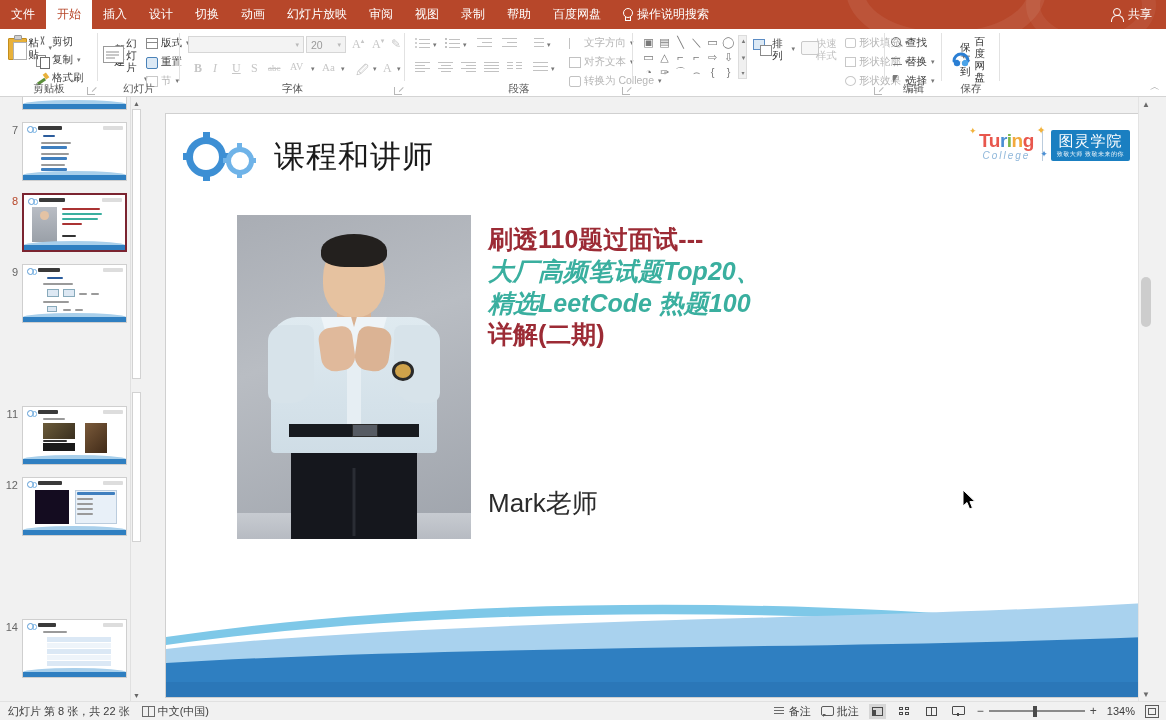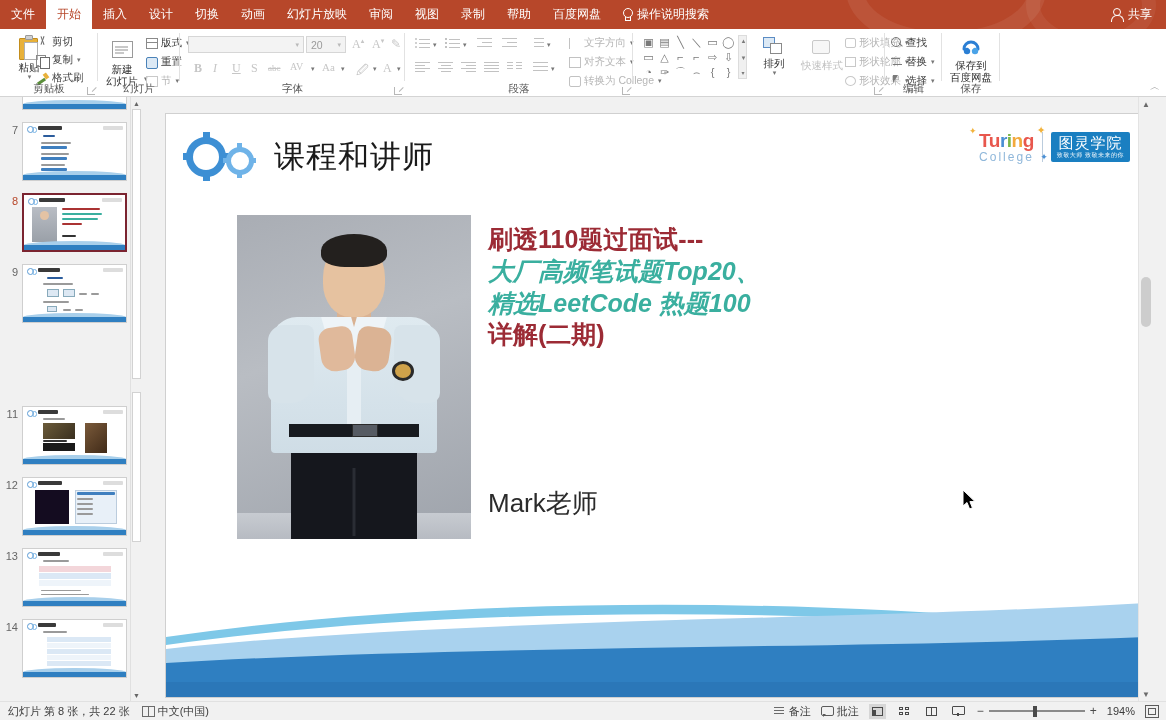--- a/index.html
+++ b/index.html
@@ -52,22 +52,22 @@
   .rgroup .glabel {
     position: absolute; bottom: 1px; width: 100%; text-align: center;
     font-size: 10.5px; color: #555; white-space: nowrap;
   }
   .rgroup .gsep { position:absolute; right:0; top:4px; bottom:16px; width:1px; background:#e2e2e2;}
   .dlg { position:absolute; bottom:2px; right:3px; width:8px;height:8px;
          border-left:1px solid #9a9a9a;border-bottom:1px solid #9a9a9a; opacity:.7;}
   .dlg::after{content:"";position:absolute;right:-1px;top:0;width:6px;height:1px;background:#9a9a9a;transform:rotate(-45deg);transform-origin:right top;}
 
   .btn-lg {
-    position: absolute; display: flex; flex-direction: column; align-items: center;
-    font-size: 10.5px; color: #333; width: 46px; text-align:right; line-height: 1.15;
+    position: absolute; display: flex; flex-direction: row; align-items: center;
+    font-size: 10.5px; color: #333; width: 46px; text-align:left; line-height: 1.15;
   }
   .btn-sm {
     position: absolute; display: flex; align-items: center; gap: 3px;
     font-size: 10.5px; color: #3b3b3b; white-space: nowrap;
   }
   .btn-sm.dim { color: #b6b6b6; }
   .caret { font-size: 7px; color:#777; margin-left:1px; }
 
   
   .g { display:inline-block; position:relative; }
@@ -197,21 +197,21 @@
   .gear{position:absolute;border-radius:50%;}
   .gear.big{left:0;top:5px;width:40px;height:40px;border:7px solid #3d8fd4;}
   .gear.small{left:40px;top:15px;width:28px;height:28px;border:5px solid #6fb3e8;}
   .tooth{position:absolute;background:#3d8fd4;}
   .tooth.s{background:#6fb3e8;}
   .slide-title{font-size:31px;color:#1a1a1a;font-weight:400;letter-spacing:1px;}
 
   .brand{position:absolute;right:16px;top:16px;display:flex;align-items:center;gap:8px;}
   .brand-left{position:relative;text-align:center;}
   .brand-turing{font-size:19px;font-weight:bold;letter-spacing:-.5px;}
-  .brand-college{font-size:12px;color:#8fb7da;letter-spacing:2px;margin-top:-2px;}
+  .brand-college{font-size:10px;color:#8fb7da;letter-spacing:2px;margin-top:-2px;font-style:italic;}
   .brand-div{width:1px;height:30px;background:#bcd;}
   .brand-box{background:#1a7fc1;color:#fff;padding:3px 6px 2px;border-radius:2px;text-align:center;}
   .brand-cn{font-size:15px;letter-spacing:1px;line-height:1.1;}
   .brand-sub{font-size:6px;letter-spacing:.5px;opacity:.95;}
   .star{position:absolute;color:#f2b33c;font-size:9px;}
 
   .photo{
     position:absolute;left:71px;top:101px;width:234px;height:324px;
     background:linear-gradient(160deg,#a9adb4 0%,#b9bdc3 40%,#9ea3ab 100%);
     overflow:hidden;
@@ -720,38 +720,20 @@
           <div class="tline" style="left:54px;top:25px;width:16px;height:1.5px;"></div>
           <div class="tline" style="left:54px;top:30px;width:16px;height:1.5px;"></div>
           <div class="tline" style="left:54px;top:35px;width:16px;height:1.5px;"></div>
           <div class="tw">
               <div class="b2"></div>
               <div class="b1"></div>
             </div>
         </div>
       </div>
 
-      <div class="thumb-row" style="top:451px;">
-        <div class="thumb-num">13</div>
-        <div class="thumb">
-          <div class="tlogo"></div>
-          <div class="ttitle" style="width:22px;"></div>
-          <div class="tbrand"></div>
-          <div class="tline" style="left:20px;top:11px;width:26px;height:1.5px;"></div>
-          <div class="tbox" style="left:16px;top:17px;width:72px;height:6px;background:#f3d6da;"></div>
-          <div class="tbox" style="left:16px;top:24px;width:72px;height:6px;background:#dbe8f5;"></div>
-          <div class="tbox" style="left:16px;top:31px;width:72px;height:6px;background:#eef4fa;"></div>
-          <div class="tline" style="left:18px;top:41px;width:40px;height:1.2px;"></div>
-          <div class="tline" style="left:18px;top:45px;width:48px;height:1.2px;"></div>
-          <div class="tw">
-              <div class="b2"></div>
-              <div class="b1"></div>
-            </div>
-        </div>
-      </div>
 
       <div class="thumb-row" style="top:522px;">
         <div class="thumb-num">14</div>
         <div class="thumb">
           <div class="tlogo"></div>
           <div class="ttitle" style="width:18px;"></div>
           <div class="tbrand"></div>
           <div class="tline" style="left:20px;top:11px;width:24px;height:1.5px;"></div>
           <div class="tbox" style="left:24px;top:17px;width:64px;height:5px;background:#dbe8f5;"></div>
           <div class="tbox" style="left:24px;top:23px;width:64px;height:5px;background:#eef4fa;"></div>
@@ -901,18 +883,18 @@
         <span class="vb-show"></span>
       </span>
       <span class="zoom-slider">
         <span class="zs-sign">−</span>
         <span class="zs-track">
           <span class="zs-line"></span>
           <span class="zs-knob"></span>
         </span>
         <span class="zs-sign">+</span>
       </span>
-      <span>194%</span>
+      <span>134%</span>
       <span class="fitbtn"></span>
     </div>
   </div>
 
 </div>
 
 </body></html>

